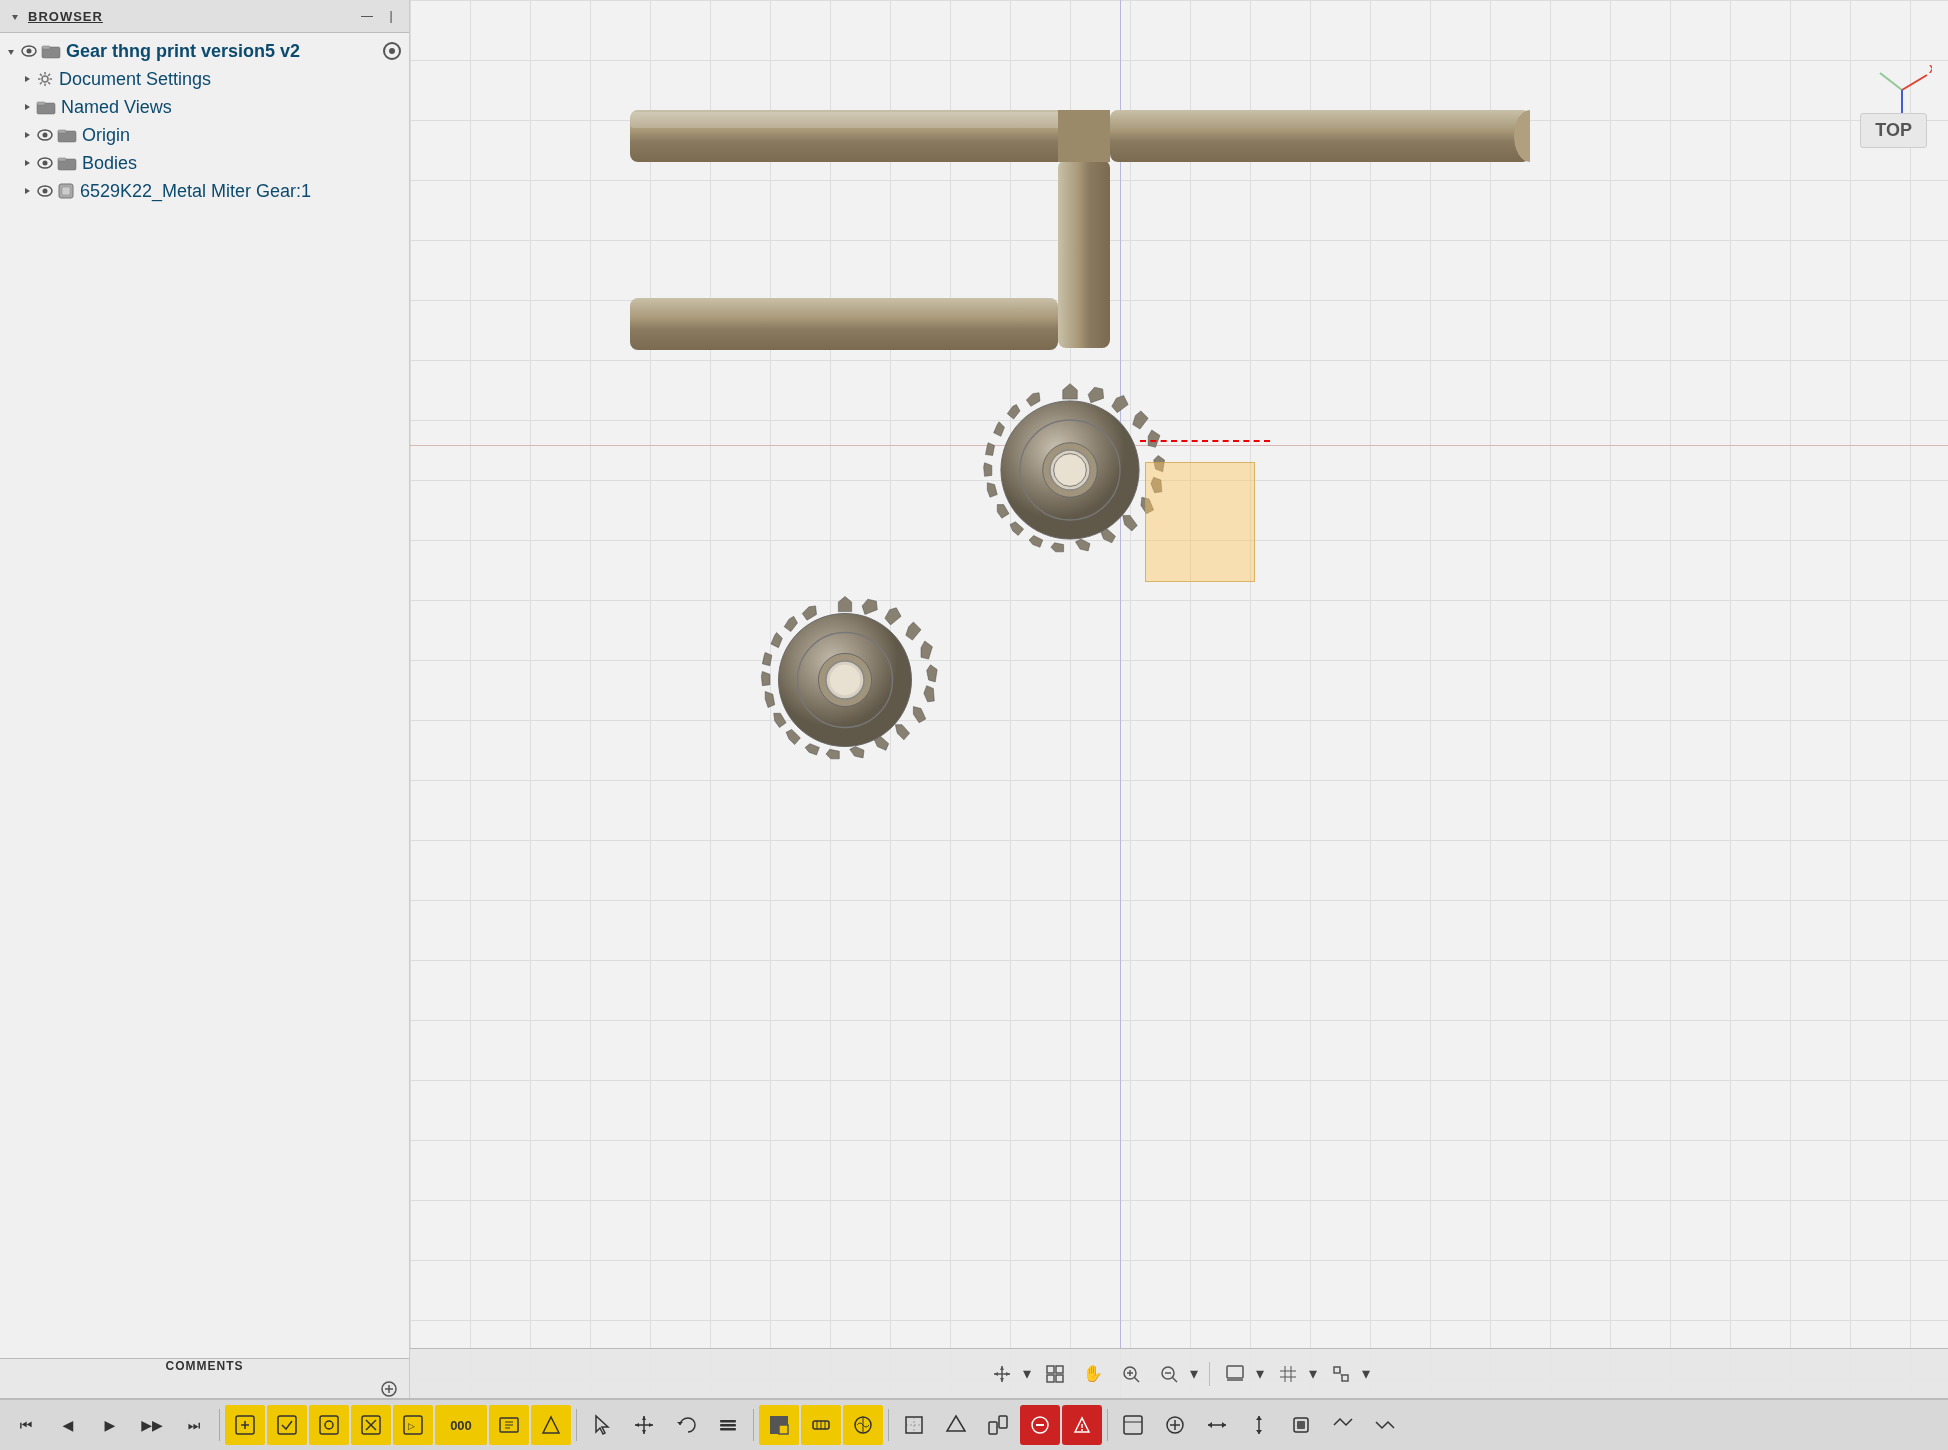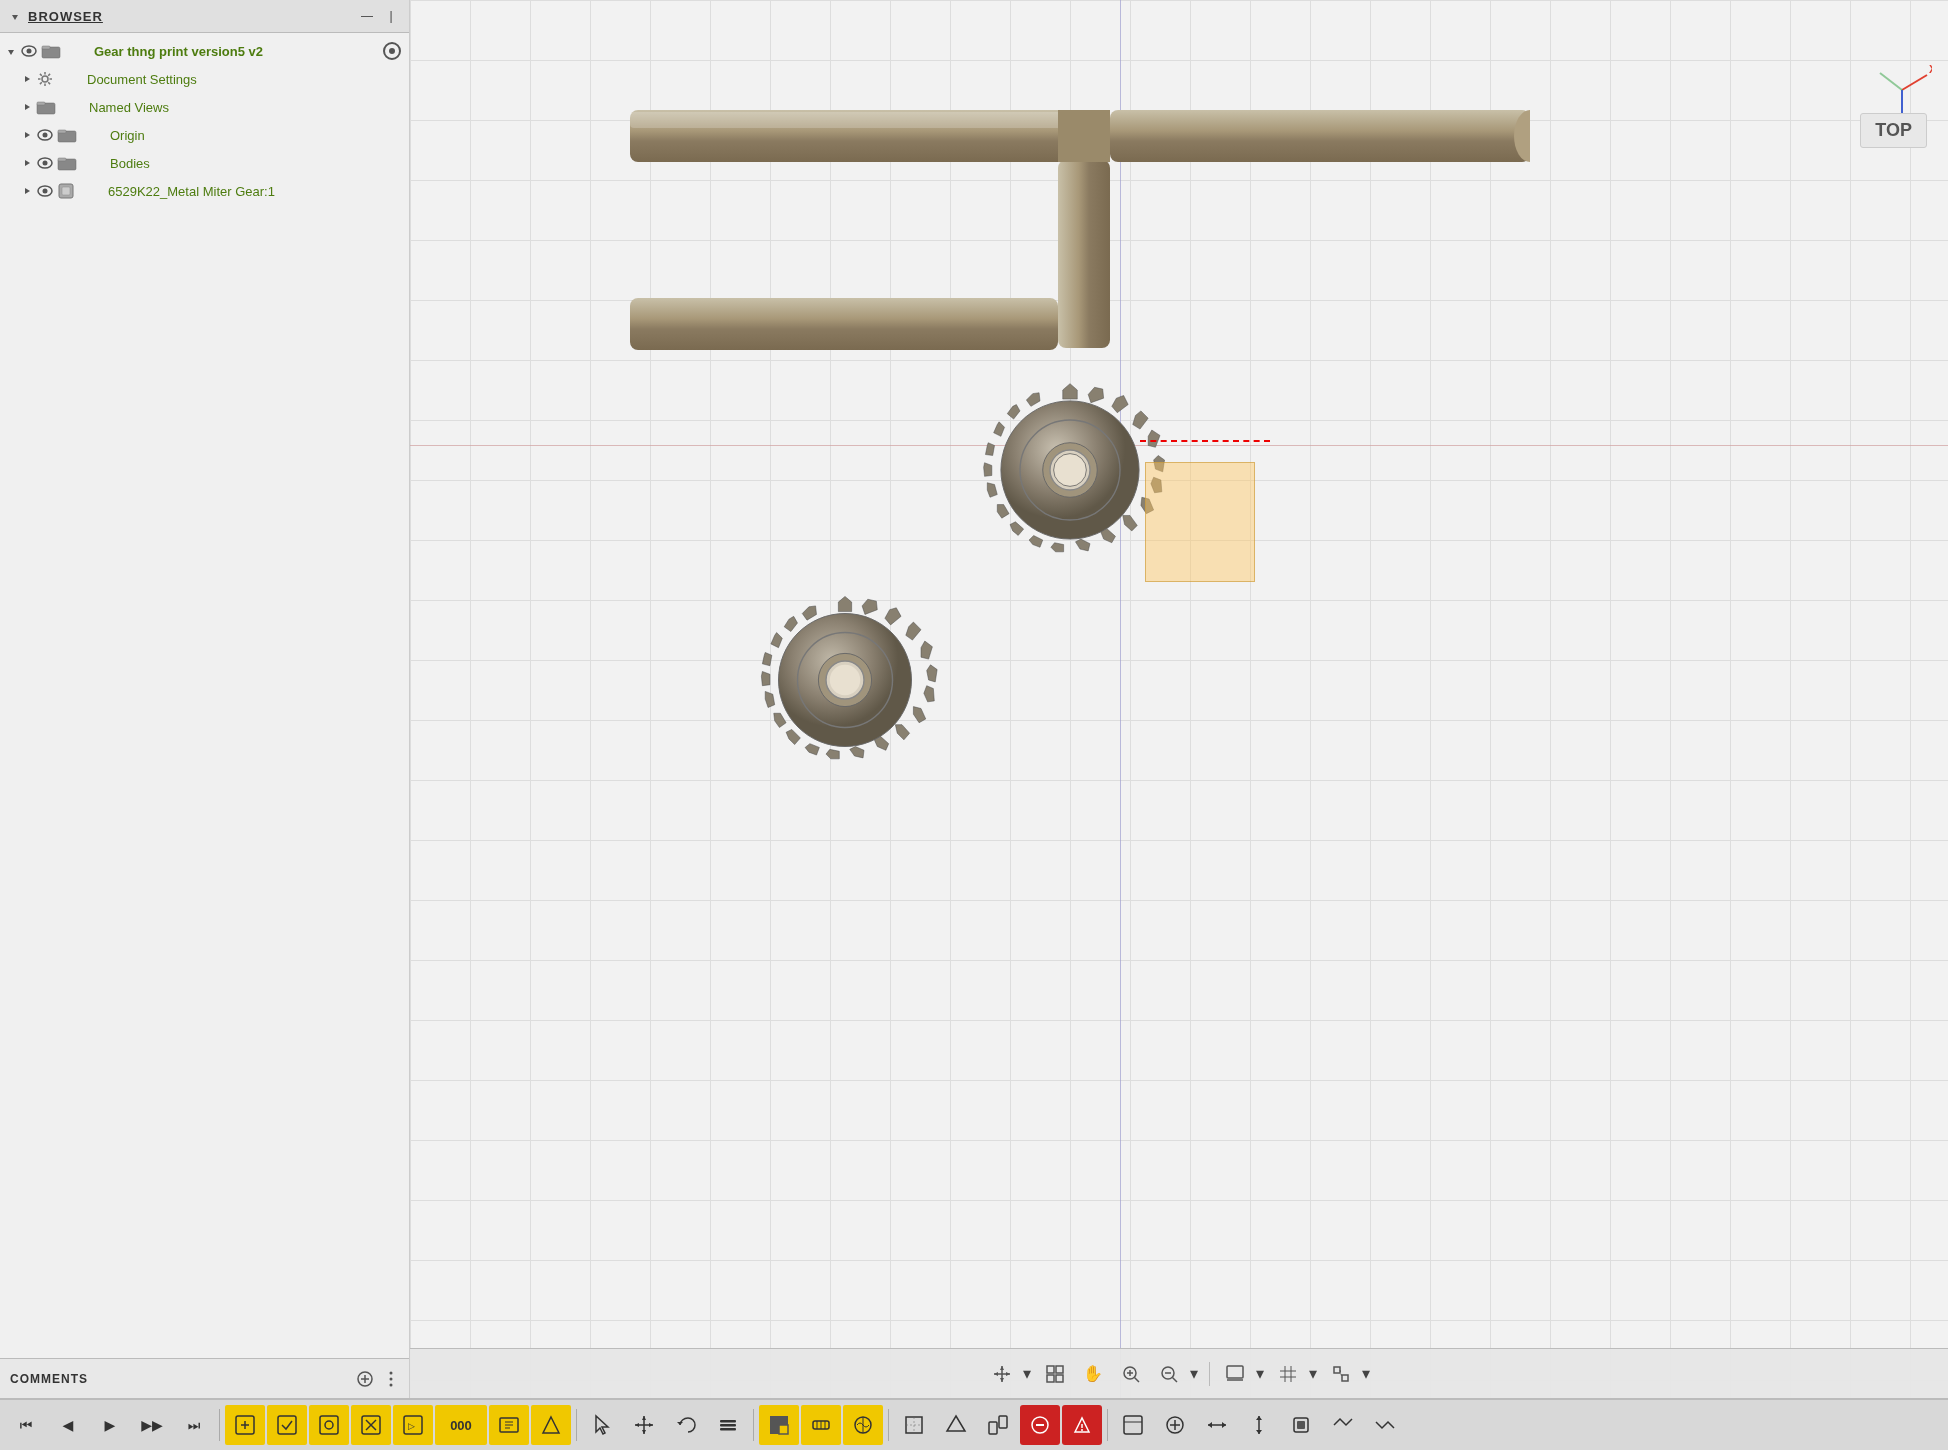--- a/index.html
+++ b/index.html
@@ -22,25 +22,25 @@
 
     .expand-arrow { width: 14px; height: 14px; display: flex; align-items: center; justify-content: center; flex-shrink: 0; margin-right: 2px; }
     .expand-arrow.expanded { transform: rotate(90deg) translateX(1px); }
     .expand-arrow svg { width: 8px; height: 8px; }
 
     .eye-icon { width: 18px; height: 18px; display: flex; align-items: center; justify-content: center; flex-shrink: 0; margin-right: 3px; }
     .folder-icon { width: 20px; height: 16px; display: flex; align-items: center; justify-content: center; flex-shrink: 0; margin-right: 5px; }
     .component-icon { width: 18px; height: 18px; display: flex; align-items: center; justify-content: center; flex-shrink: 0; margin-right: 5px; }
     .gear-icon-sm { width: 18px; height: 18px; display: flex; align-items: center; justify-content: center; flex-shrink: 0; margin-right: 5px; }
 
-    .item-label { font-size: 13px; color: #4d7c0f; white-space: nowrap; margin-left: 28px; }
+    .item-label { font-size: 18px; color: #0c4a6e; white-space: nowrap; }
     .item-label.bold { font-weight: 600; }
 
     
-    .comments-bar { height: 40px; background: #e8e8e8; border-top: 1px solid #bbb; display: flex; align-items: center; padding: 0 10px; gap: 8px; }
+    .comments-bar { height: 40px; background: #e8e8e8; border-top: 1px solid #bbb; display: flex; align-items: center; padding: 0 10px; gap: 8px; flex-direction: column; }
     .comments-add { width: 20px; height: 20px; display: flex; align-items: center; justify-content: center; margin-left: auto; }
 
     
     .viewport { flex: 1; background: #f2f2f2; position: relative; overflow: hidden; }
 
     
     .viewport-grid {
       position: absolute; inset: 0;
       background-image:
         linear-gradient(to right, #ddd 1px, transparent 1px),

